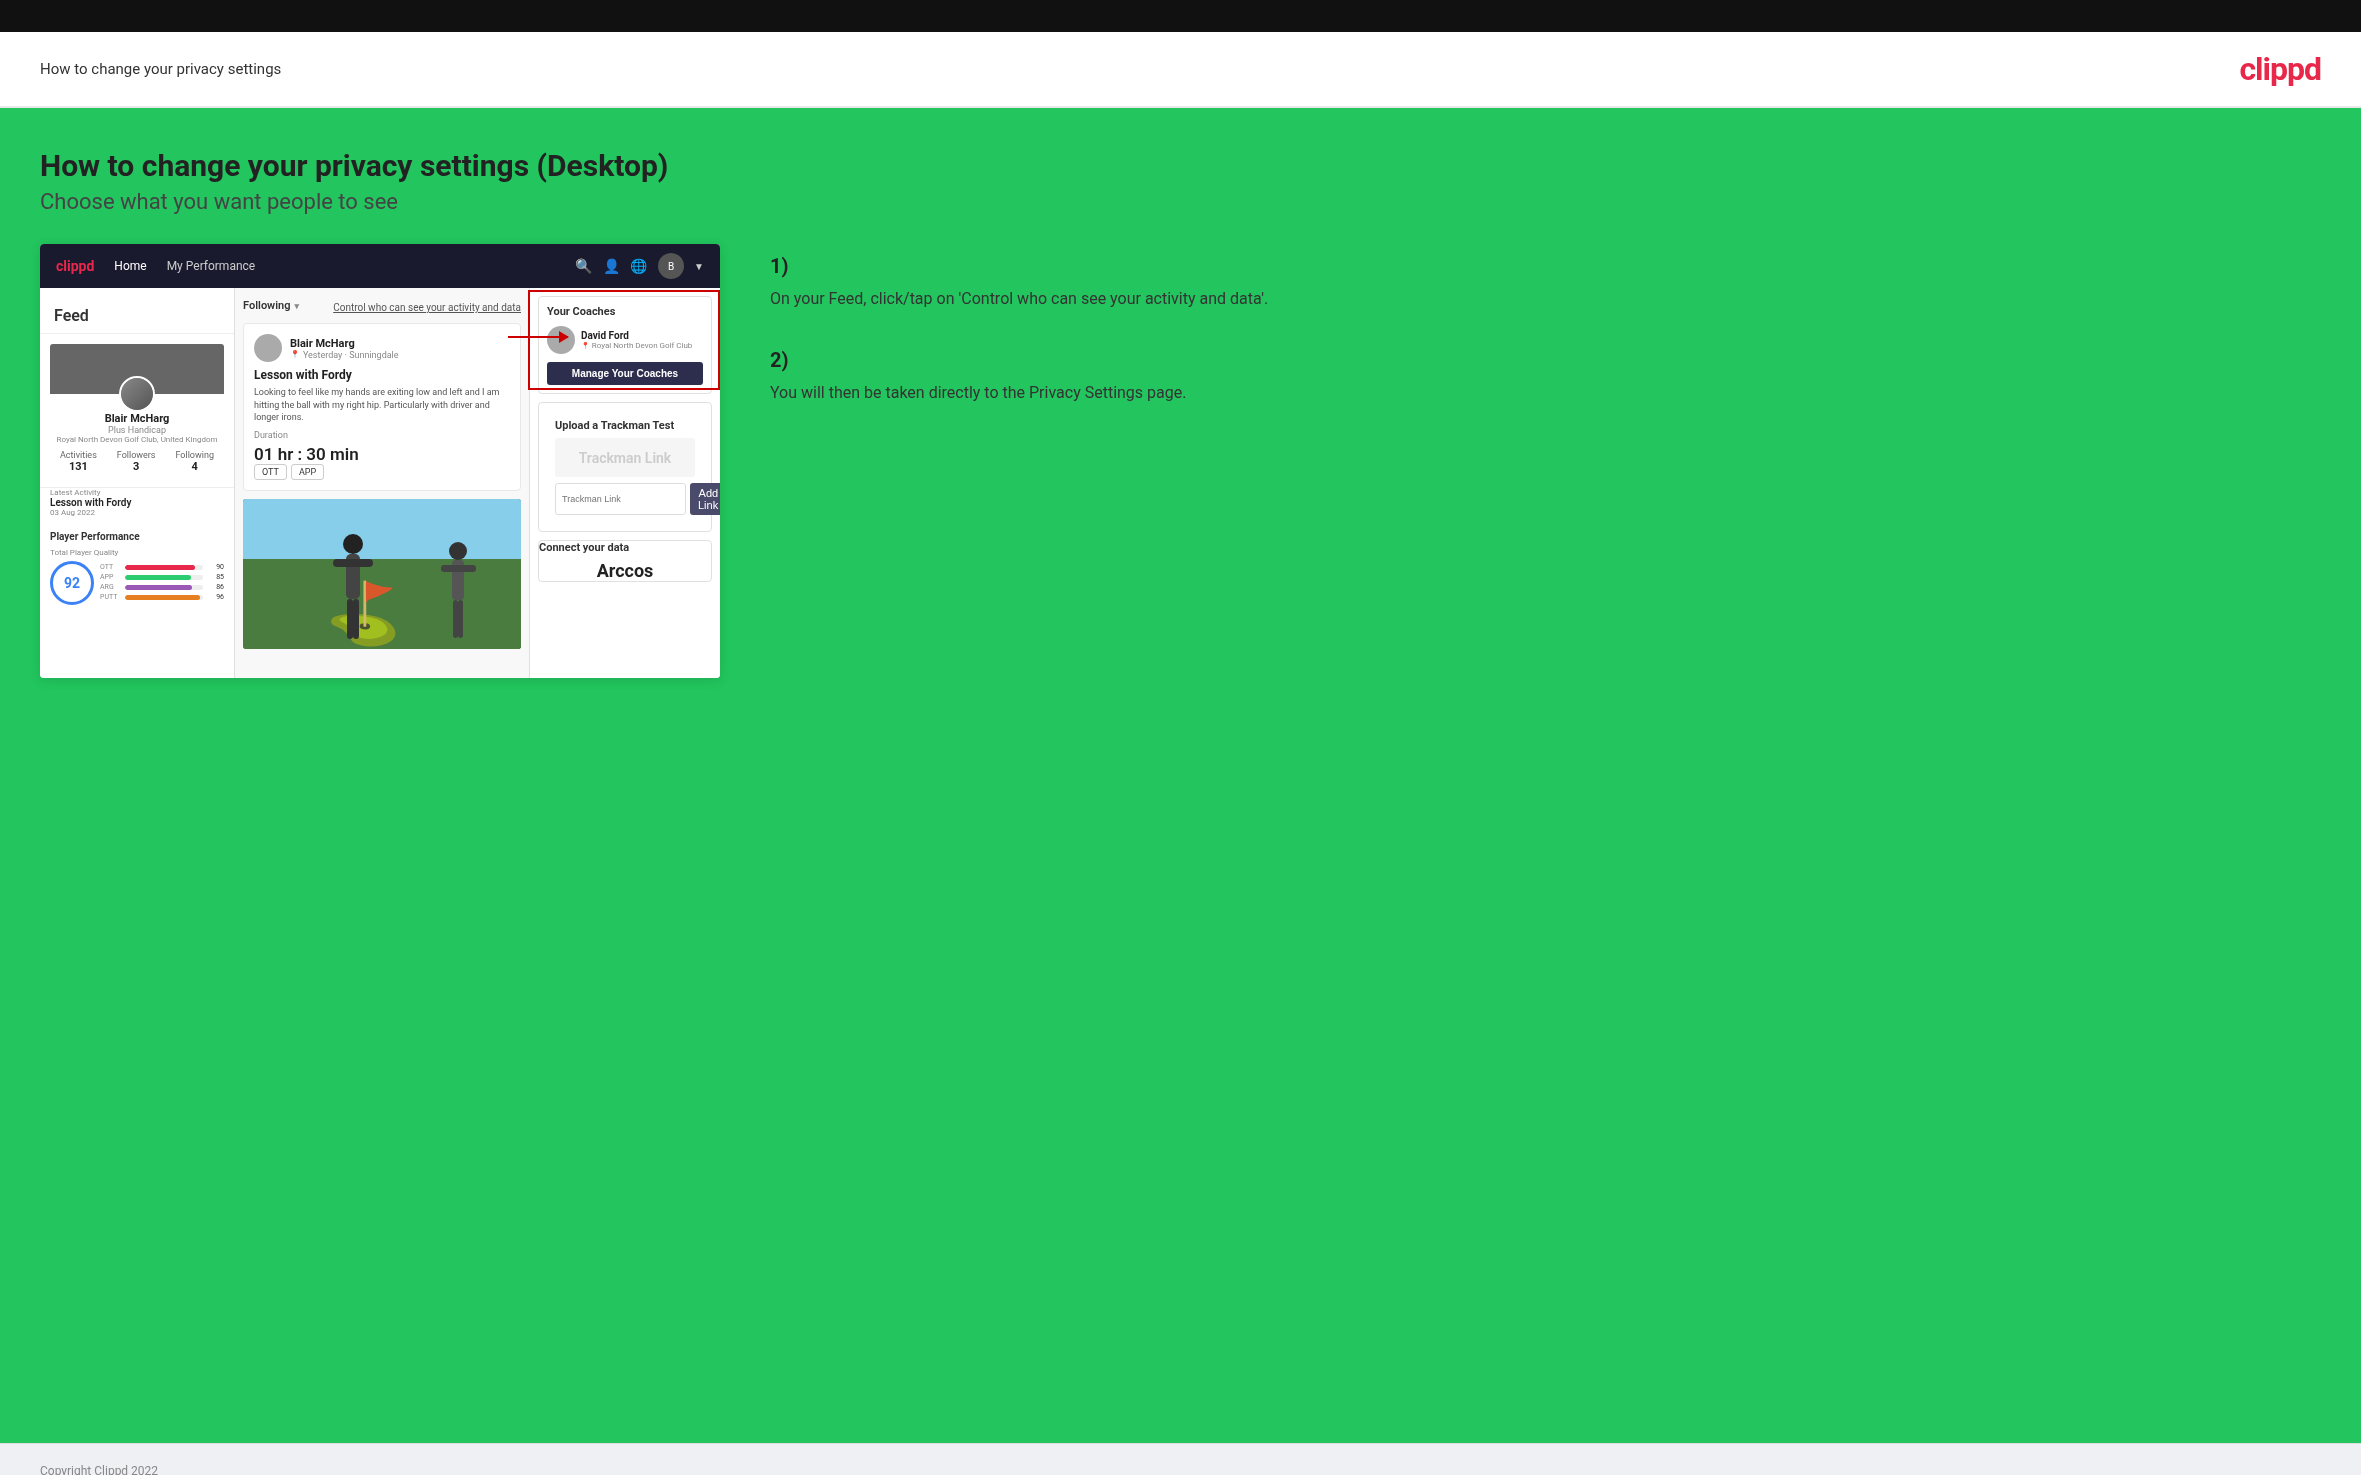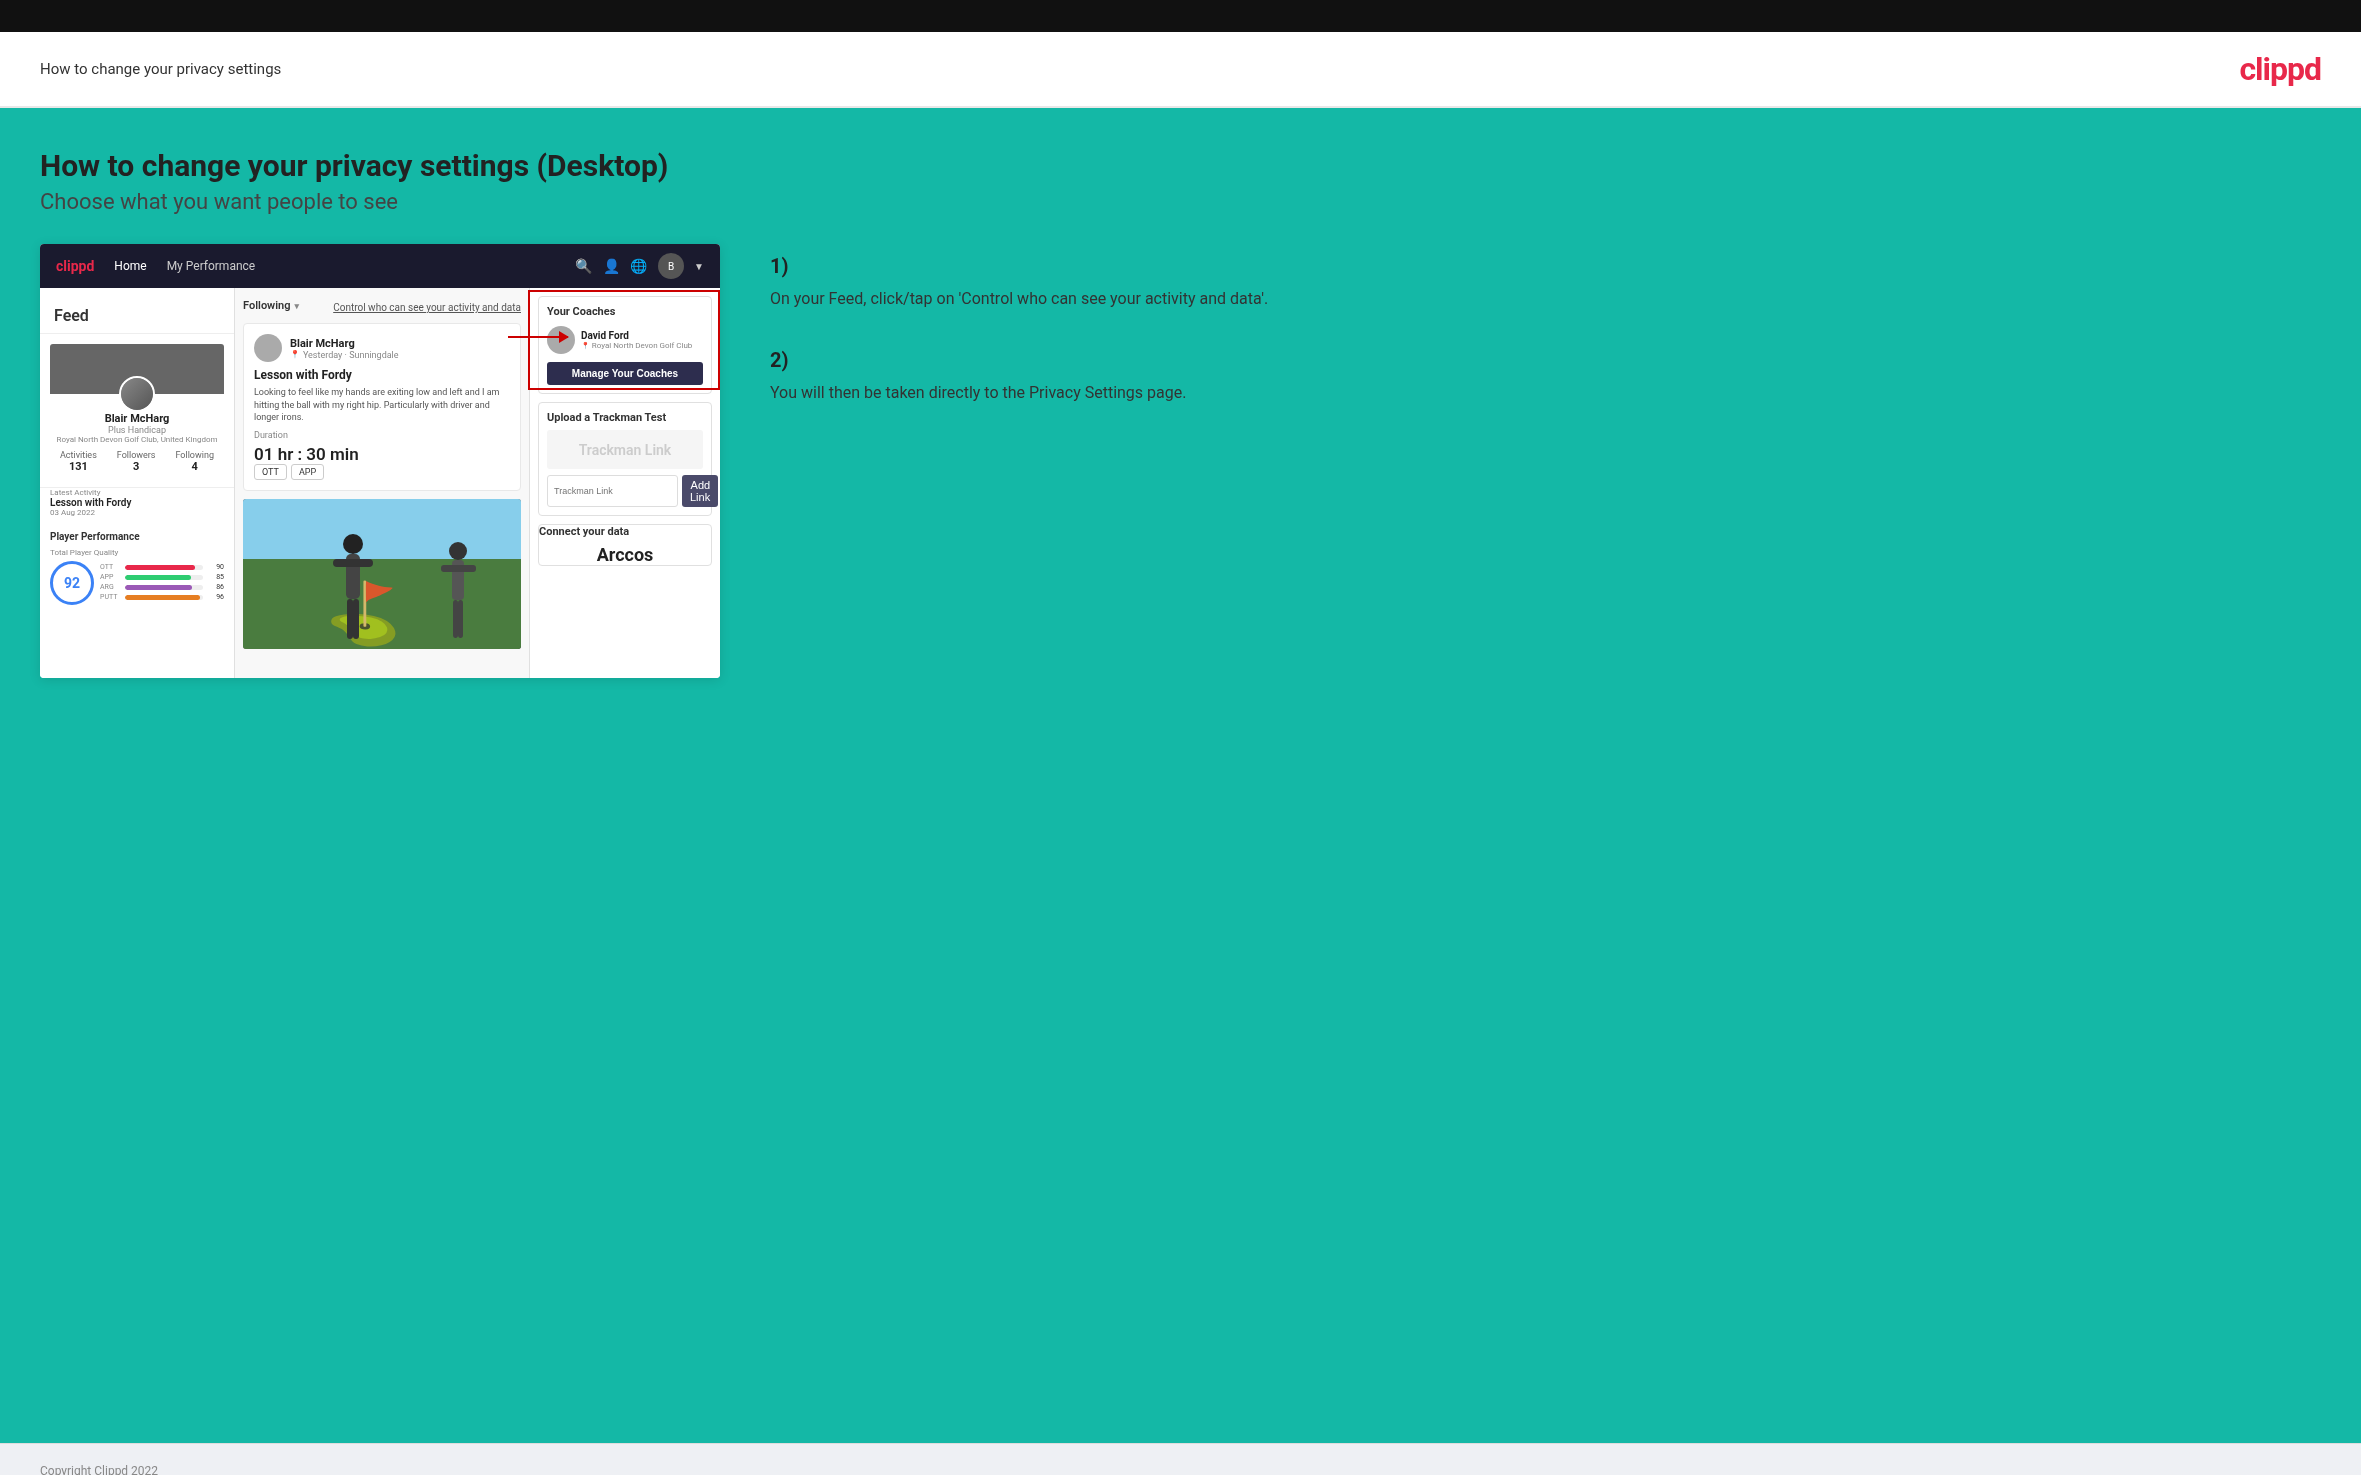--- a/index.html
+++ b/index.html
@@ -29,21 +29,21 @@
     }
     .clippd-logo {
       font-size: 32px;
       font-weight: 700;
       color: #e8284a;
       letter-spacing: -1px;
     }
 
     
     .main-content {
-      background: #14b8a6;
+      background: #22c55e;
       padding: 40px 40px 60px 40px;
       min-height: calc(100vh - 140px);
     }
 
     .page-heading {
       font-size: 30px;
       font-weight: 700;
       color: #222;
       margin-bottom: 6px;
     }
@@ -476,21 +476,21 @@
       padding: 6px;
       font-size: 10px;
       font-weight: 600;
       cursor: pointer;
       text-align: center;
     }
 
     .trackman-section {
       border: 1px solid #e0e0e0;
       border-radius: 4px;
-      padding: 8px;
+      padding: 16px;
       margin-bottom: 8px;
     }
     .trackman-title {
       font-size: 11px;
       font-weight: 700;
       color: #333;
       margin-bottom: 6px;
     }
     .trackman-placeholder {
       background: #f5f5f5;

